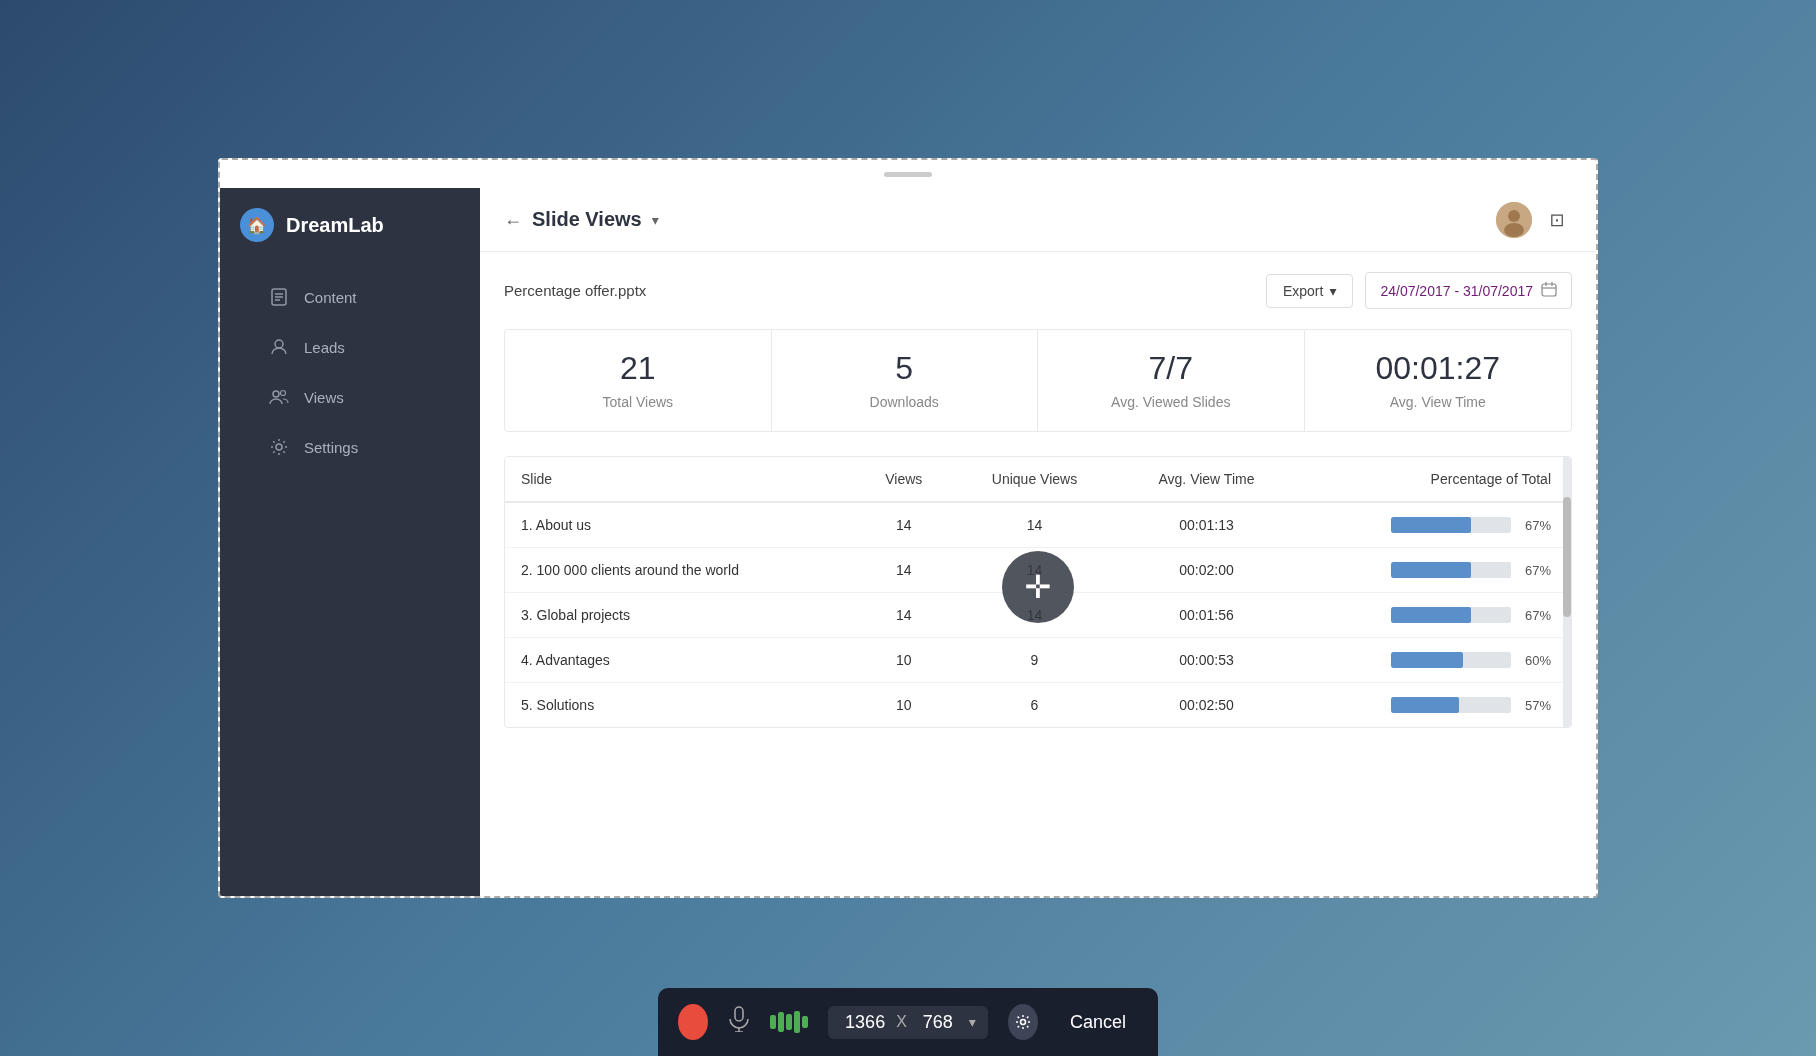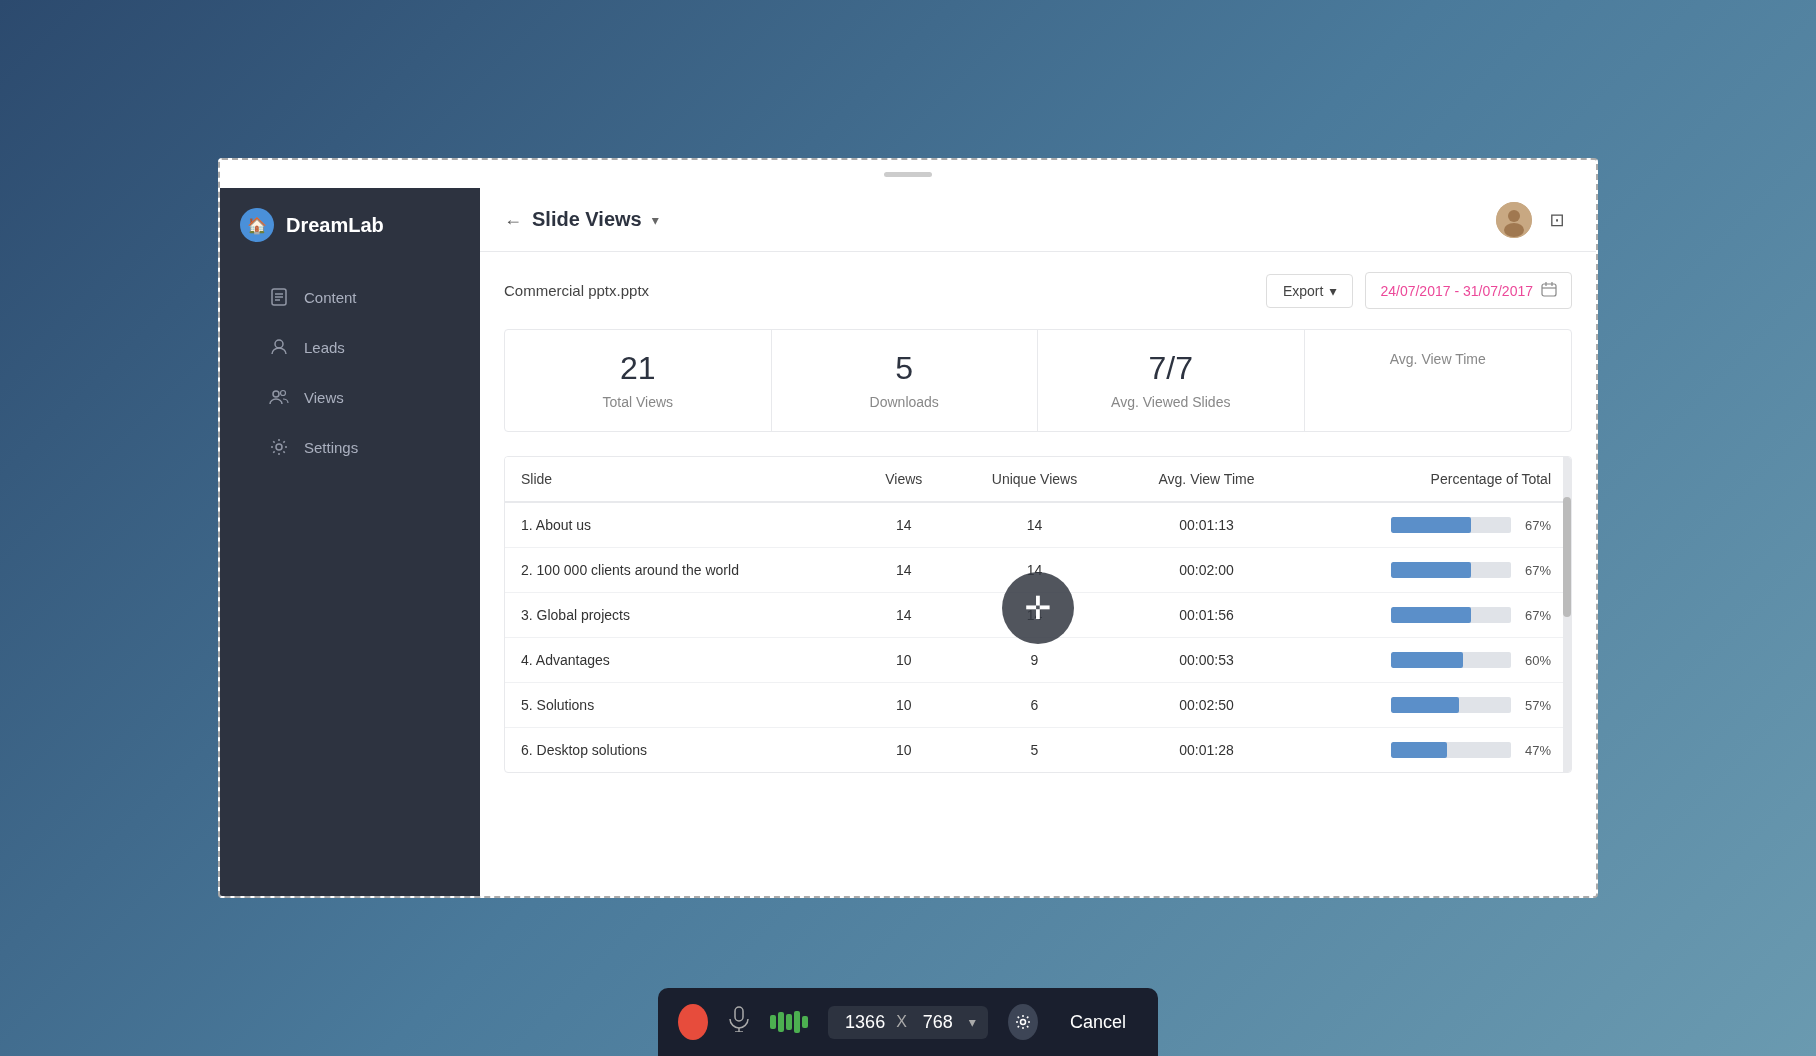--- a/index.html
+++ b/index.html
@@ -199,21 +199,21 @@
     }
     .date-range-btn {
       display: flex;
       align-items: center;
       gap: 8px;
       padding: 8px 14px;
       border: 1px solid #ddd;
       border-radius: 4px;
       background: white;
       font-size: 14px;
-      color: #ec4899;
+      color: #701a75;
       cursor: pointer;
     }
     
     .stats-grid {
       display: grid;
       grid-template-columns: repeat(4, 1fr);
       gap: 0;
       border: 1px solid #e8e9ec;
       border-radius: 4px;
       margin-bottom: 24px;
@@ -506,21 +506,21 @@
               <ellipse cx="18" cy="28" rx="10" ry="7" fill="#a07850"></ellipse>
             </svg>
           </div>
           <span class="top-bar-corner-btn">⊡</span>
         </div>
       </div>
 
       <div class="content-area">
 
         <div class="content-header">
-          <span class="file-name">Commercial pptx.pptx</span>
+          <span class="file-name">Percentage offer.pptx</span>
           <div class="header-actions">
             <button class="export-btn">
               <span>Export</span>
               <span>▾</span>
             </button>
             <button class="date-range-btn">
               <span>24/07/2017 - 31/07/2017</span>
               <span>
                 <svg width="16" height="16" viewBox="0 0 16 16" fill="none">
                   <rect x="1" y="3" width="14" height="12" rx="2" stroke="#888" stroke-width="1.2" fill="none"></rect>
@@ -540,20 +540,21 @@
           </div>
           <div class="stat-card">
             <span class="stat-number">5</span>
             <span class="stat-label">Downloads</span>
           </div>
           <div class="stat-card">
             <span class="stat-number">7/7</span>
             <span class="stat-label">Avg. Viewed Slides</span>
           </div>
           <div class="stat-card">
+            <span class="stat-number">00:01:27</span>
             <span class="stat-label">Avg. View Time</span>
           </div>
         </div>
 
         <div class="table-container">
           <table>
             <thead>
               <tr>
                 <th>Slide</th>
                 <th>Views</th>
@@ -623,34 +624,20 @@
     <td>5. Solutions</td>
     <td>10</td>
     <td>6</td>
     <td>00:02:50</td>
     <td>
       <div class="progress-cell">
         <div class="progress-bar-bg">
           <div class="progress-bar-fill" style="width:68px"></div>
         </div>
         <span class="progress-pct">57%</span>
-      </div>
-    </td>
-  </tr>
-                <tr>
-    <td>6. Desktop solutions</td>
-    <td>10</td>
-    <td>5</td>
-    <td>00:01:28</td>
-    <td>
-      <div class="progress-cell">
-        <div class="progress-bar-bg">
-          <div class="progress-bar-fill" style="width:56px"></div>
-        </div>
-        <span class="progress-pct">47%</span>
       </div>
     </td>
   </tr>
               </tbody>
           </table>
           <div class="drag-cursor-overlay">
             <span class="drag-cursor-icon">✛</span>
           </div>
           <div class="table-scrollbar">
             <div class="scrollbar-thumb"></div>

